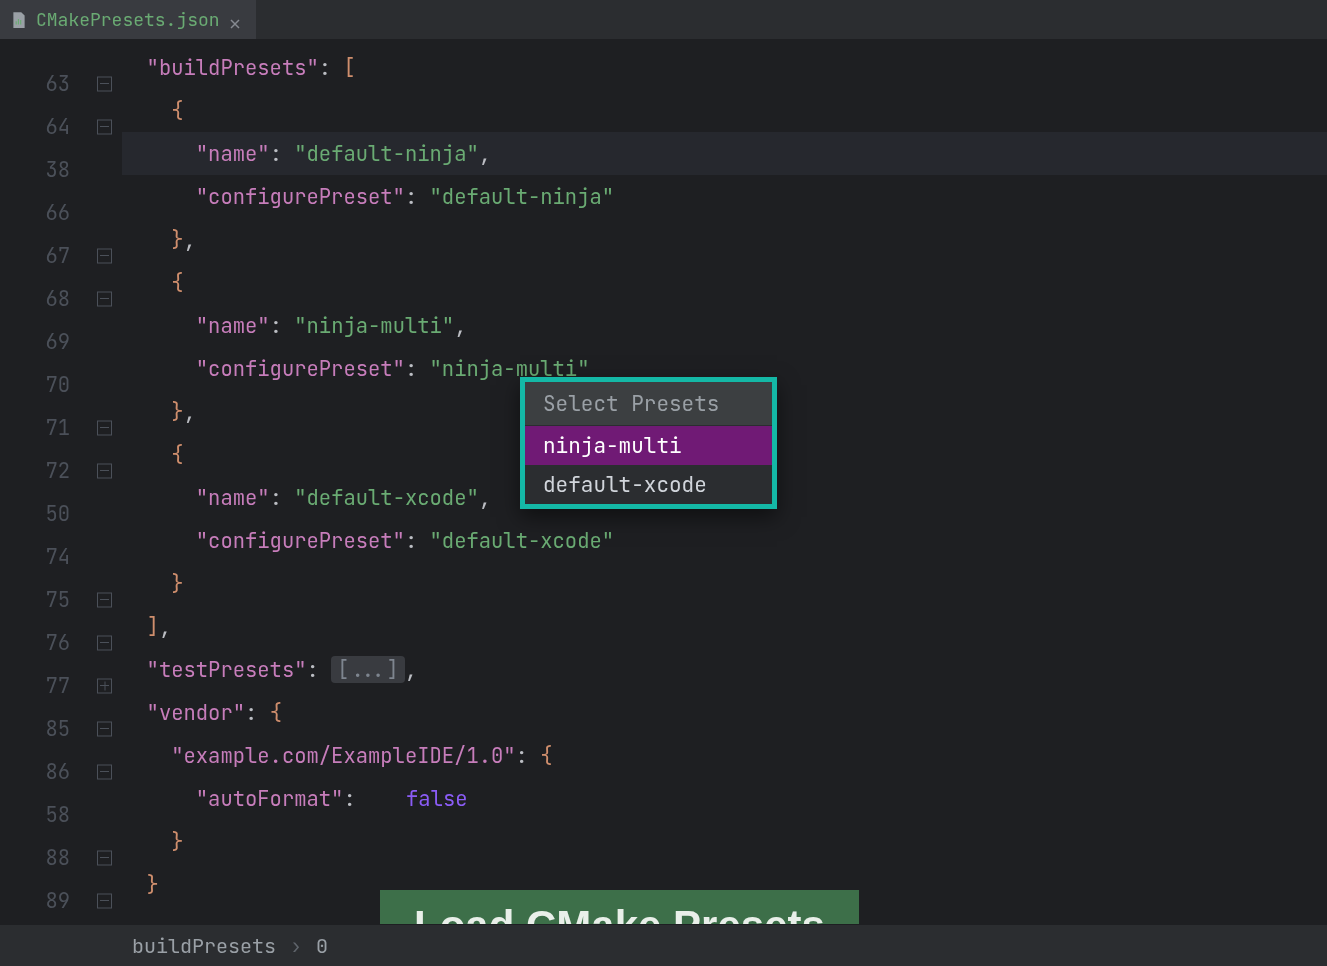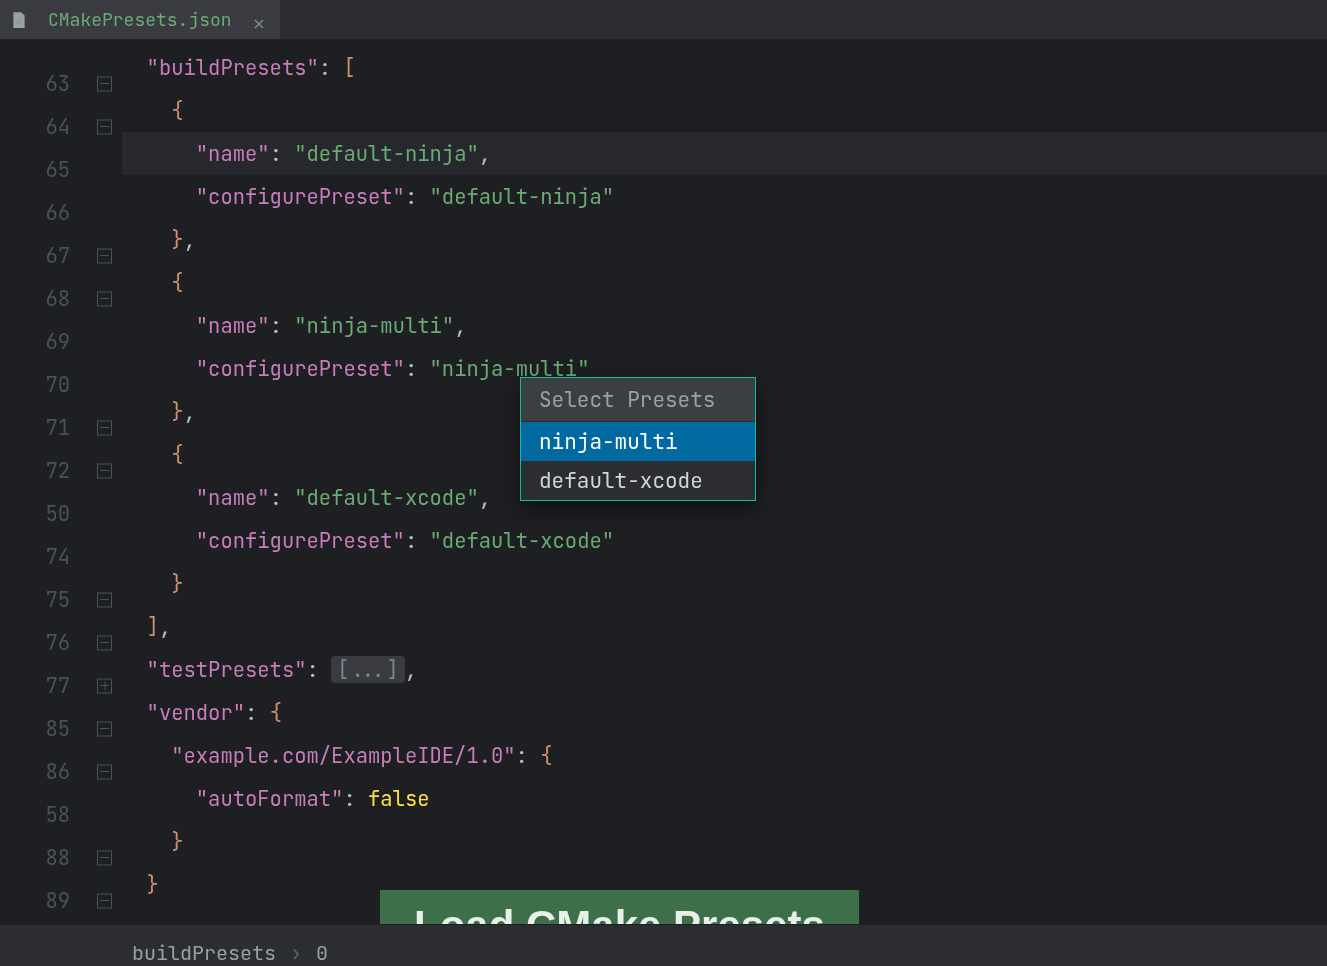--- a/index.html
+++ b/index.html
@@ -15,21 +15,21 @@
   .tabbar {
     height: 40px;
     display: flex;
     align-items: stretch;
     background: #2b2d30;
     border-bottom: 1px solid #1e1f22;
   }
   .tab {
     display: flex;
     align-items: center;
-    gap: 20px;
+    gap: 8px;
     padding: 0 14px 0 10px;
     background: #393b40;
     border-right: 1px solid #2b2d30;
     font-size: 18px;
     color: #6aab73;
     cursor: pointer;
     position: relative;
   }
   .tab .tab-icon {
     width: 18px; height: 18px;
@@ -102,60 +102,60 @@
     height: 43px;
     line-height: 43px;
   }
   .code-line.hl { background: #26282e; }
   .indent { color: transparent; }
 
   .k  { color: #c77dbb; }  
   .s  { color: #6aab73; }  
   .p  { color: #cf8e6d; }  
   .c  { color: #bcbec4; }  
-  .b  { color: #fde047; }  
+  .b  { color: #8b5cf6; margin-left: 38px; }  
   .fold {
     background: #393b40;
     padding: 0 6px;
     border-radius: 4px;
     color: #7e858f;
   }
 
   
   .check-icon {
     position: absolute;
     top: 56px; right: 24px;
     width: 24px; height: 24px;
     color: #5fad65;
   }
   .check-icon svg { width: 24px; height: 24px; }
 
   .popup {
     position: absolute;
     top: 377px; left: 520px;
-    width: 236px;
+    width: 257px;
     background: #2b2d30;
-    border: 1px solid #14b8a6;
+    border: 5px solid #14b8a6;
     box-shadow: 0 8px 20px rgba(0,0,0,0.5);
     font-size: 21px;
     z-index: 50;
   }
   .popup-title {
     padding: 8px 18px;
     color: #9aa0a6;
     border-bottom: 1px solid #2b2d30;
     background: #3c3f41;
   }
   .popup-item {
     padding: 6px 18px;
     color: #d1d5db;
     cursor: pointer;
   }
   .popup-item.selected {
-    background: #0369a1;
+    background: #701a75;
     color: #ffffff;
   }
 
   .banner {
     position: absolute;
     left: 380px; bottom: 0;
     background: #3d6f49;
     color: #e9efe9;
     font-family: sans-serif;
     font-weight: 700;
@@ -164,21 +164,21 @@
   }
 
   
   .statusbar {
     position: absolute;
     left: 0; right: 0; bottom: 0;
     height: 42px;
     background: #2b2d30;
     border-top: 1px solid #1e1f22;
     display: flex;
-    align-items: flex-end;
+    align-items: center;
     padding-left: 132px;
     font-size: 20px;
     color: #9aa0a6;
     gap: 14px;
   }
   .statusbar .crumb-sep { color: #5f646b; }
 </style>
 </head>
 <body>
 
@@ -203,21 +203,21 @@
   <svg viewBox="0 0 24 24">
       <path fill="none" stroke="currentColor" stroke-width="3" stroke-linecap="round" stroke-linejoin="round" d="M4 12l5 5L20 6"></path>
     </svg>
 </div>
 
 <div class="editor">
   <div class="gutter" id="gutter">
     <div class="gutter-fold-col"></div>
   <div class="line-no">63<span class="gm gm-minus"></span></div>
       <div class="line-no">64<span class="gm gm-minus"></span></div>
-      <div class="line-no">65</div>
+      <div class="line-no">38</div>
       <div class="line-no">66</div>
       <div class="line-no">67<span class="gm gm-minus"></span></div>
       <div class="line-no">68<span class="gm gm-minus"></span></div>
       <div class="line-no">69</div>
       <div class="line-no">70</div>
       <div class="line-no">71<span class="gm gm-minus"></span></div>
       <div class="line-no">72<span class="gm gm-minus"></span></div>
       <div class="line-no">50</div>
       <div class="line-no">74</div>
       <div class="line-no">75<span class="gm gm-minus"></span></div>

